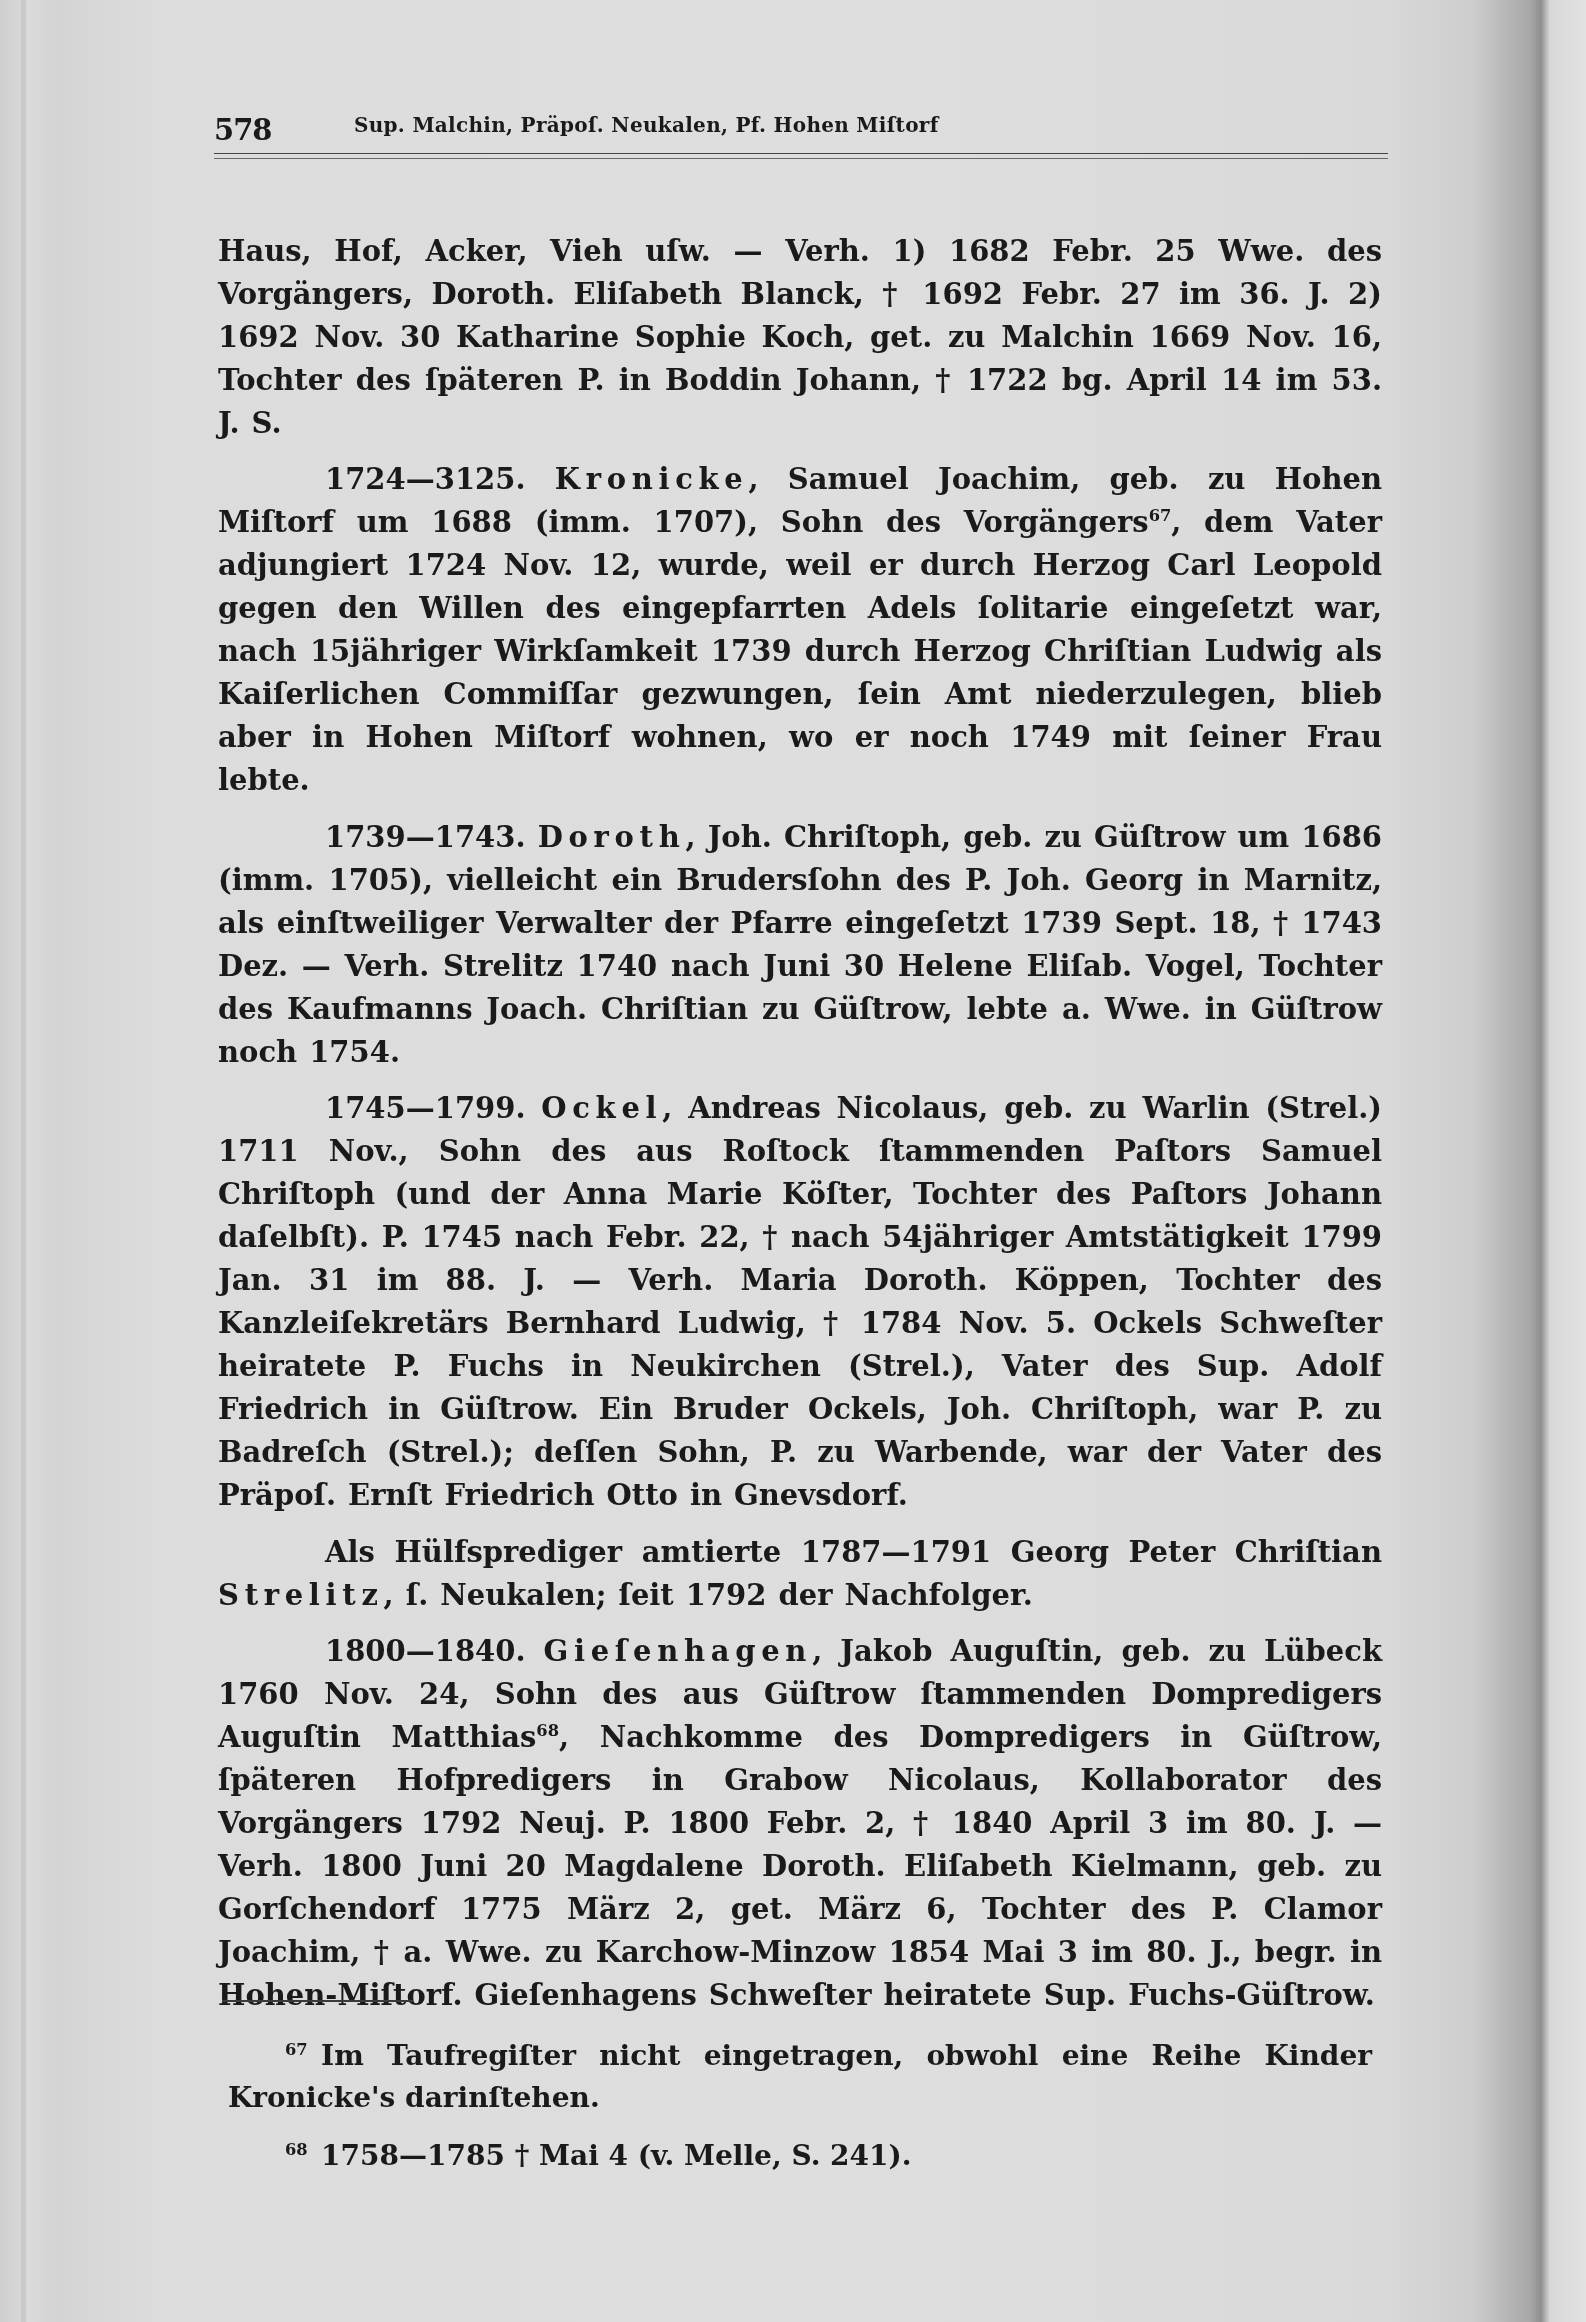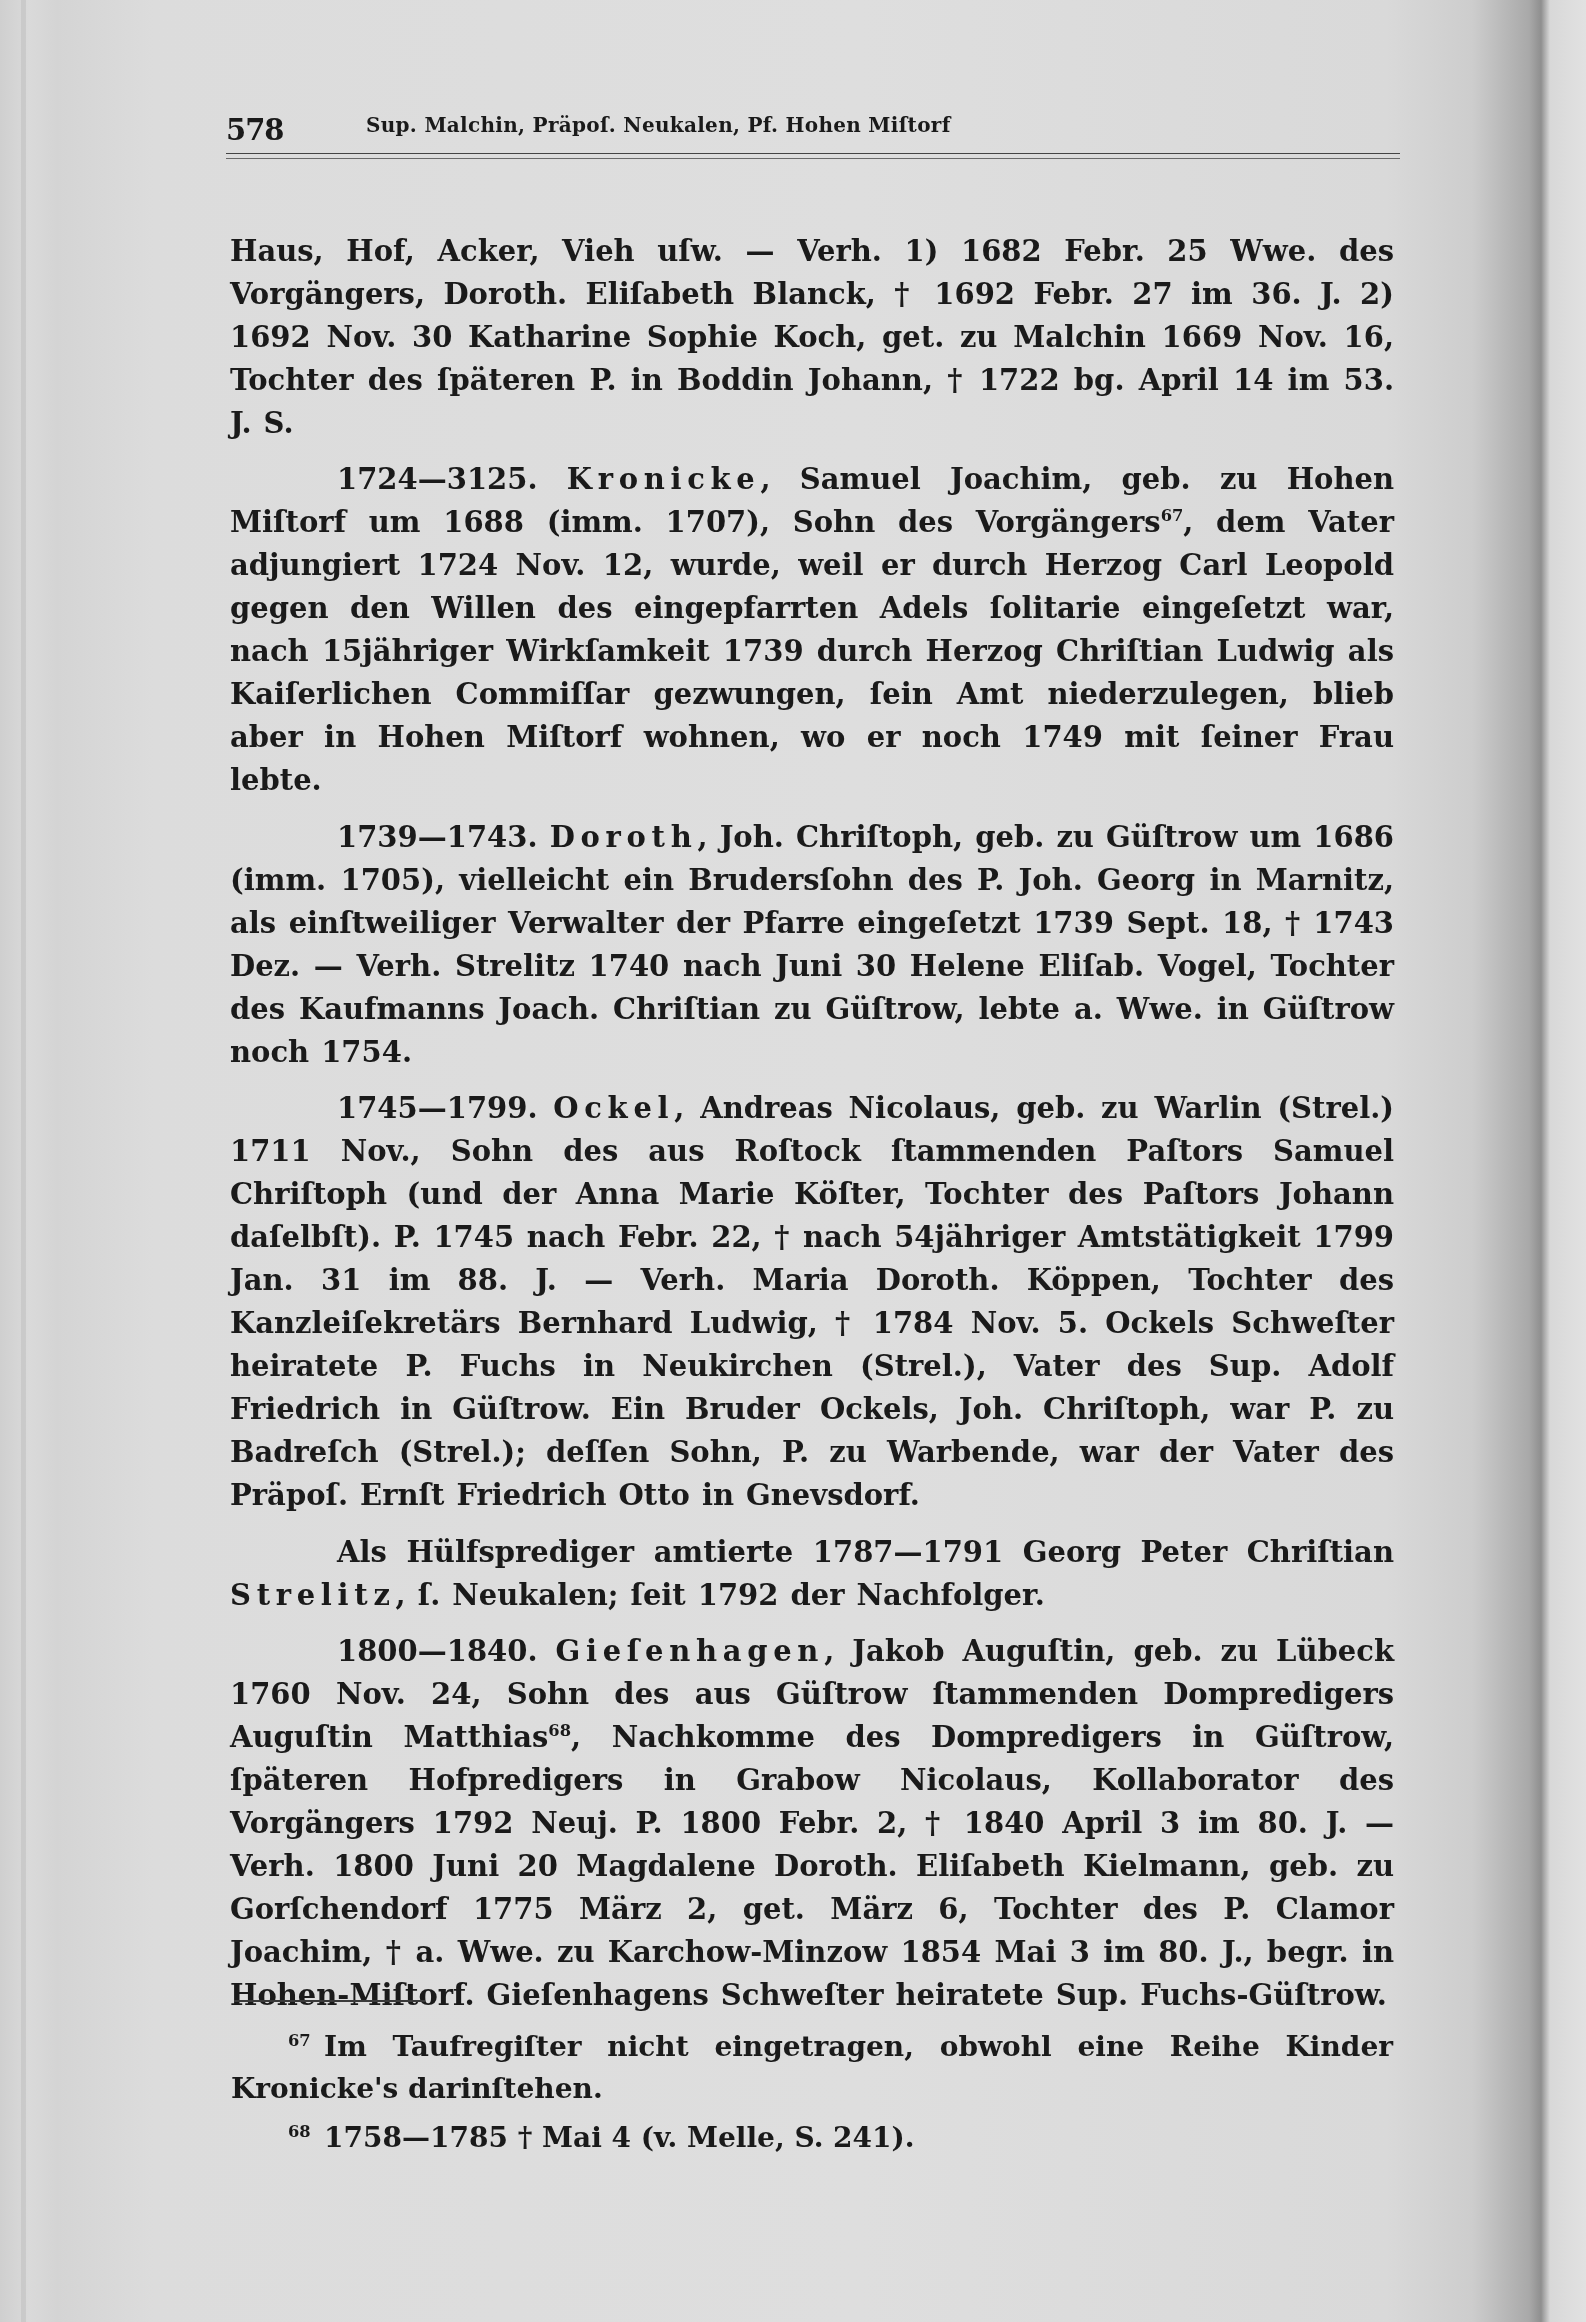--- a/index.html
+++ b/index.html
@@ -3,35 +3,35 @@
 <meta charset="utf-8">
 <style>
   html, body { margin: 0; padding: 0; }
   body {
     width: 1587px; height: 2323px; position: relative; overflow: hidden;
     background: linear-gradient(90deg, #cfcfcf 0px, #dadada 29px, #d4d4d4 57px, #dcdcdc 153px, #dedede 860px, #d9d9d9 1386px, #cdcdcd 1472px, #a9a9a9 1529px, #8f8f8f 1541px, #d8d8d8 1550px, #e2e2e2 1587px);
     font-family: "DejaVu Serif", serif;
     color: #1a1a1a;
   }
   .edge-left { position: absolute; left: 21px; top: 0; width: 4.8px; height: 2323px; background: #c4c4c4; opacity: .7; }
-  .page { position: absolute; left: 12px; top: 0; width: 1338px; height: 2323px; }
+  .page { position: absolute; left: 0; top: 0; width: 1338px; height: 2323px; }
   .running-head { position: absolute; left: 214px; top: 113px; width: 1172px; height: 38px; }
   .page-number { position: absolute; left: 0; top: 0; font-size: 29px; font-weight: bold; letter-spacing: -1px; }
   .head-title { position: absolute; left: 140px; top: 0; font-size: 20px; font-weight: bold; letter-spacing: 0.3px; white-space: nowrap; }
   .head-rule { position: absolute; left: 214px; top: 153px; width: 1174px; height: 5.7px;
     border-top: 1.9px solid #2a2a2a; border-bottom: 1.4px solid #555; box-sizing: border-box; opacity: .85; }
   .body-text { position: absolute; left: 218px; top: 206px; width: 1164px; margin-top: 24px; }
   .para { font-size: 29px; font-weight: bold; line-height: 43px; text-align: justify; margin: 0; word-spacing: 1.9px; }
   .para.first { text-indent: 0; }
   .para.indent { text-indent: 107px; margin-top: 13.4px; }
   .sp { letter-spacing: 5.7px; }
   sup { font-size: 16.3px; line-height: 0; vertical-align: 11.5px; }
   .fn-rule { position: absolute; left: 222px; top: 2000px; width: 191px; height: 1.9px; background: #3a3a3a; }
   .footnotes { position: absolute; left: 218px; top: 2019px; width: 1164px; }
-  .fn { font-size: 28px; font-weight: bold; line-height: 42px; text-align: justify; margin: 1px; text-indent: 57px; }
+  .fn { font-size: 28px; font-weight: bold; line-height: 42px; text-align: justify; margin: 10px; text-indent: 57px; }
   .fn .mark { font-size: 16.3px; vertical-align: 9.6px; margin-right: 13.4px; }
 </style>
 </head>
 <body>
 
 <div class="edge-left"></div>
 
 <div class="page">
 
   <div class="running-head">

